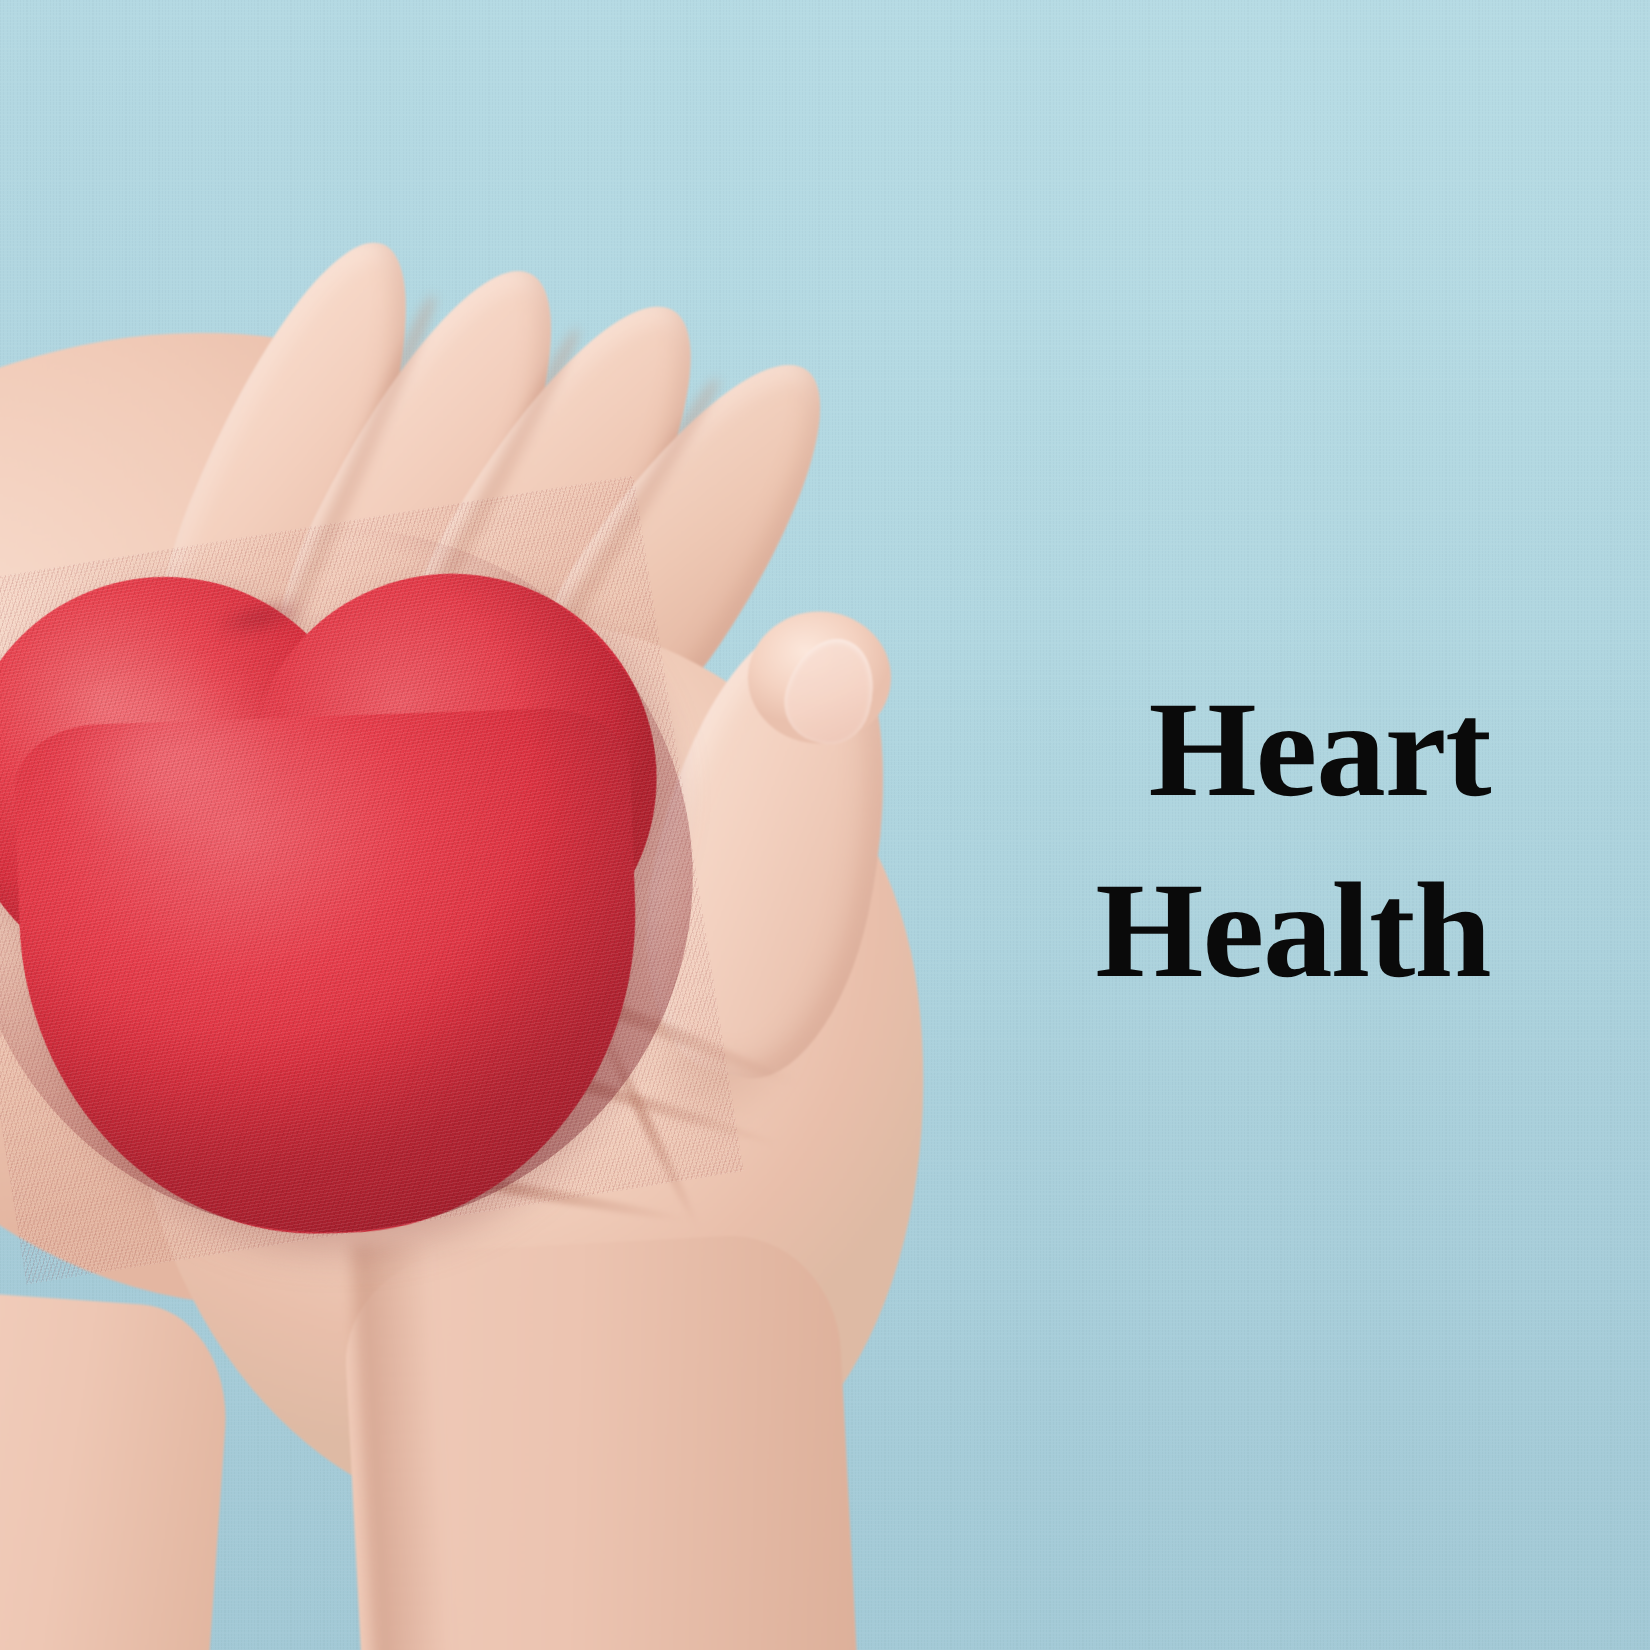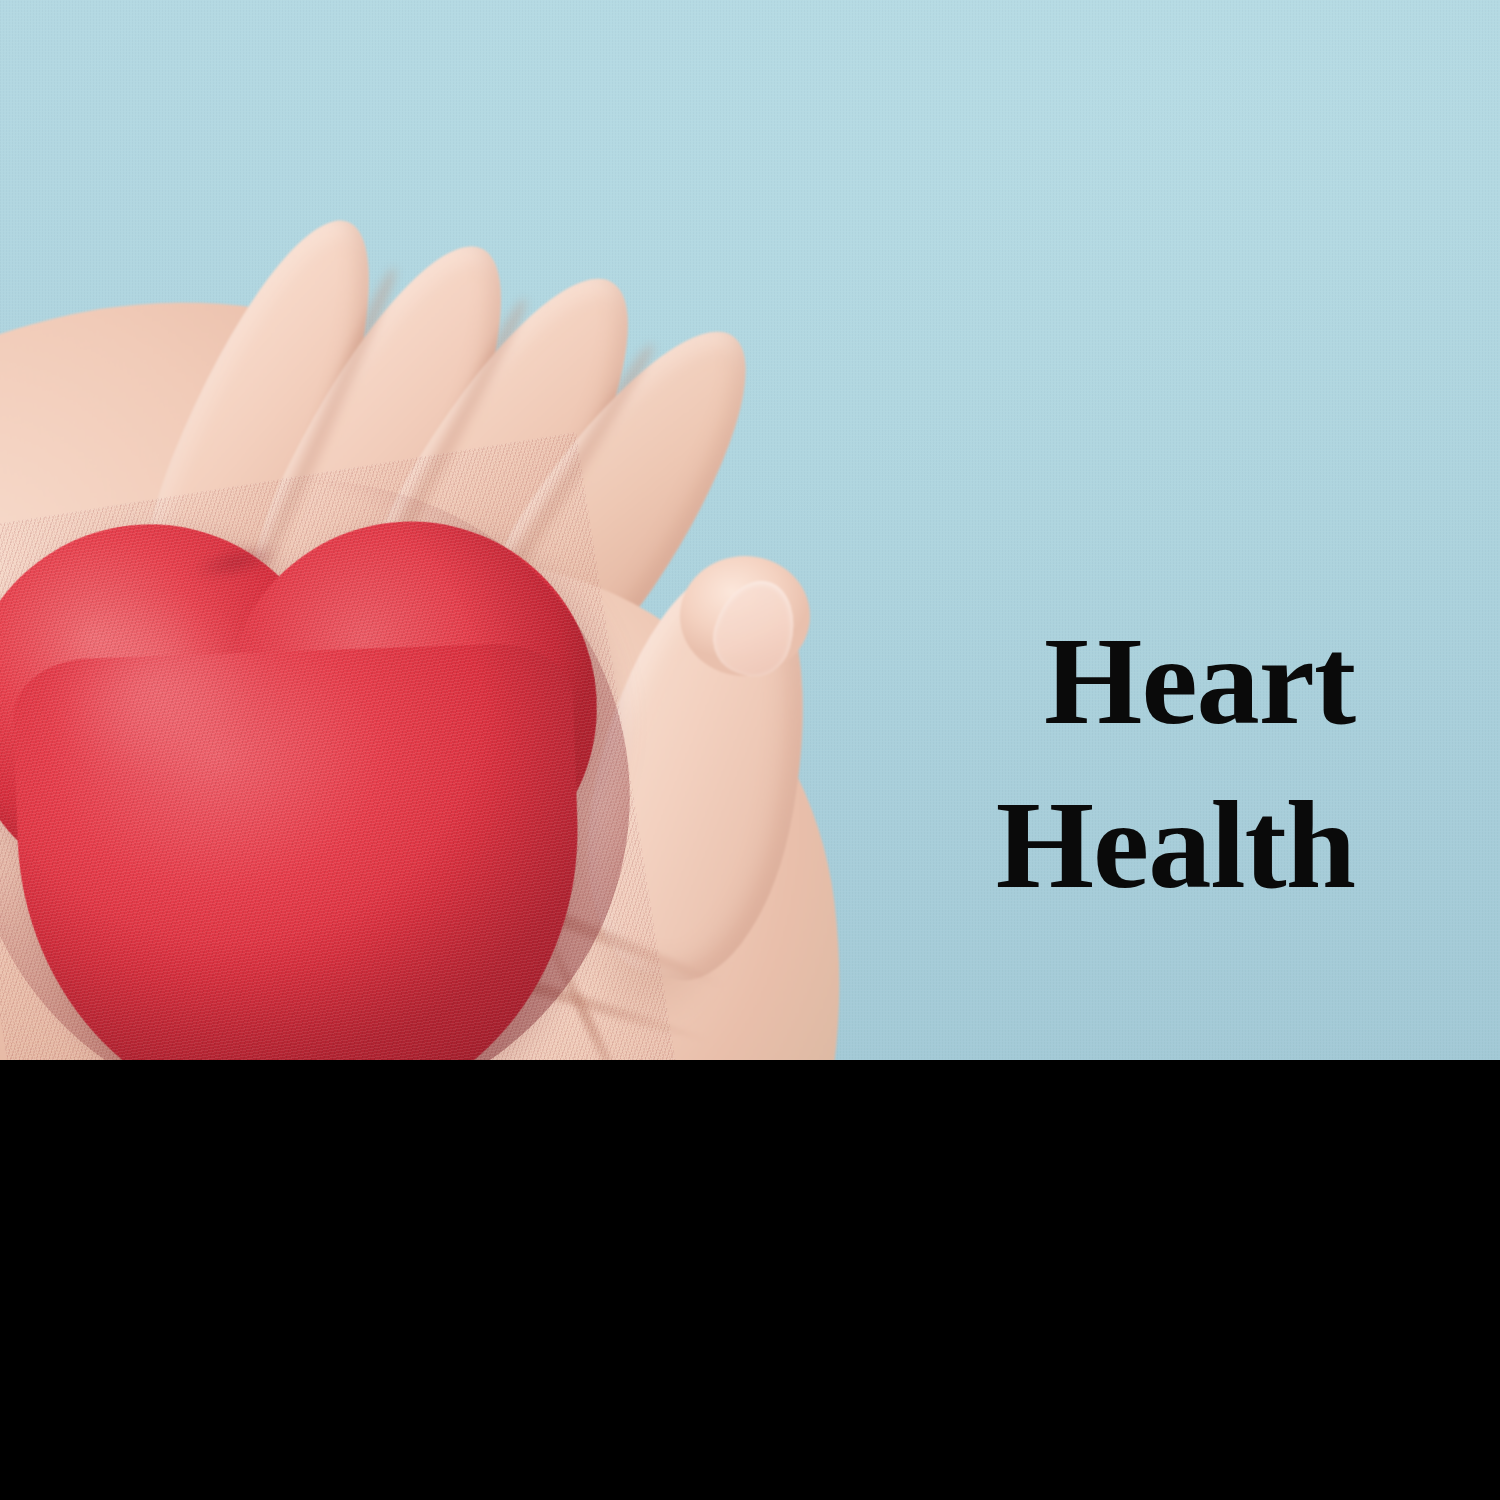--- a/index.html
+++ b/index.html
@@ -4,21 +4,21 @@
 <title>Heart Health</title>
 <style>
   html, body {
     margin: 0;
     padding: 0;
     background: #000;
   }
   #stage {
     position: relative;
     width: 1500px;
-    height: 1060px;
+    height: 1500px;
     overflow: hidden;
     font-family: "Liberation Serif", "DejaVu Serif", serif;
     background: #a16207;
   }
 
   
   .bg {
     position: absolute;
     inset: 0;
     background:

